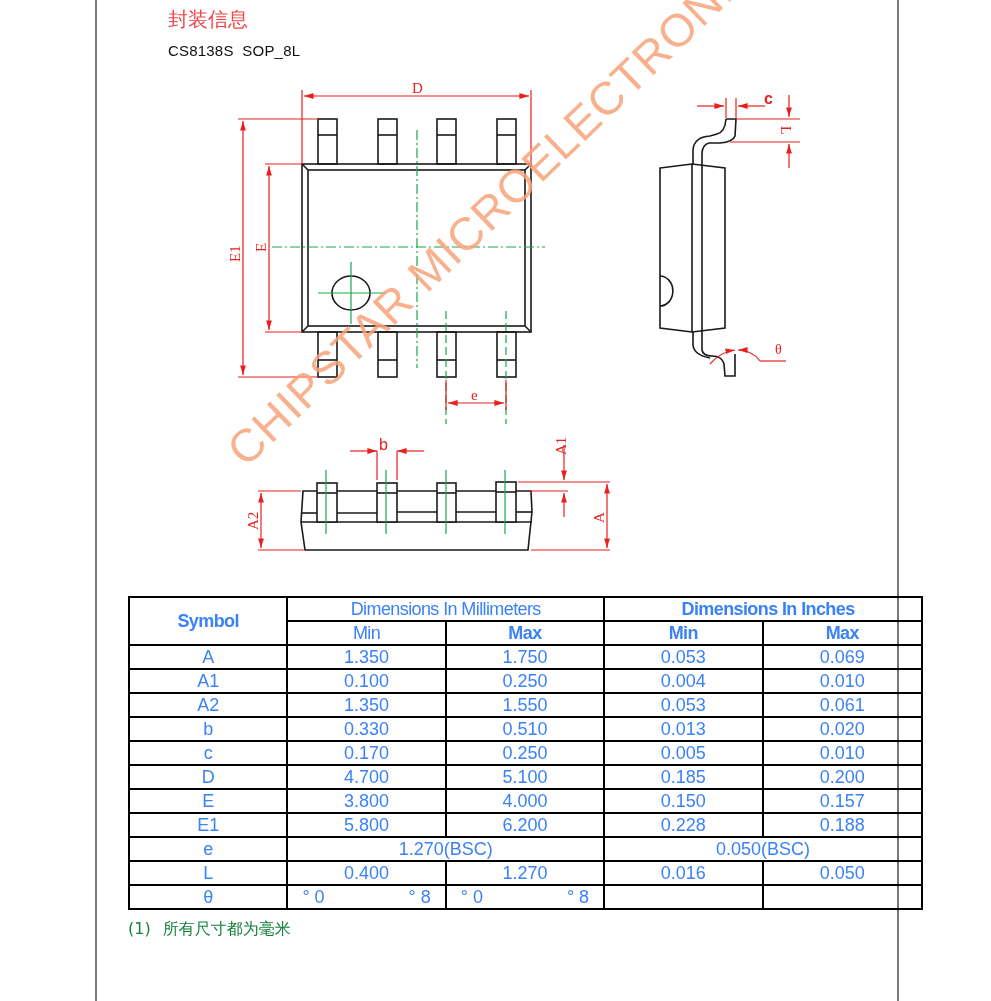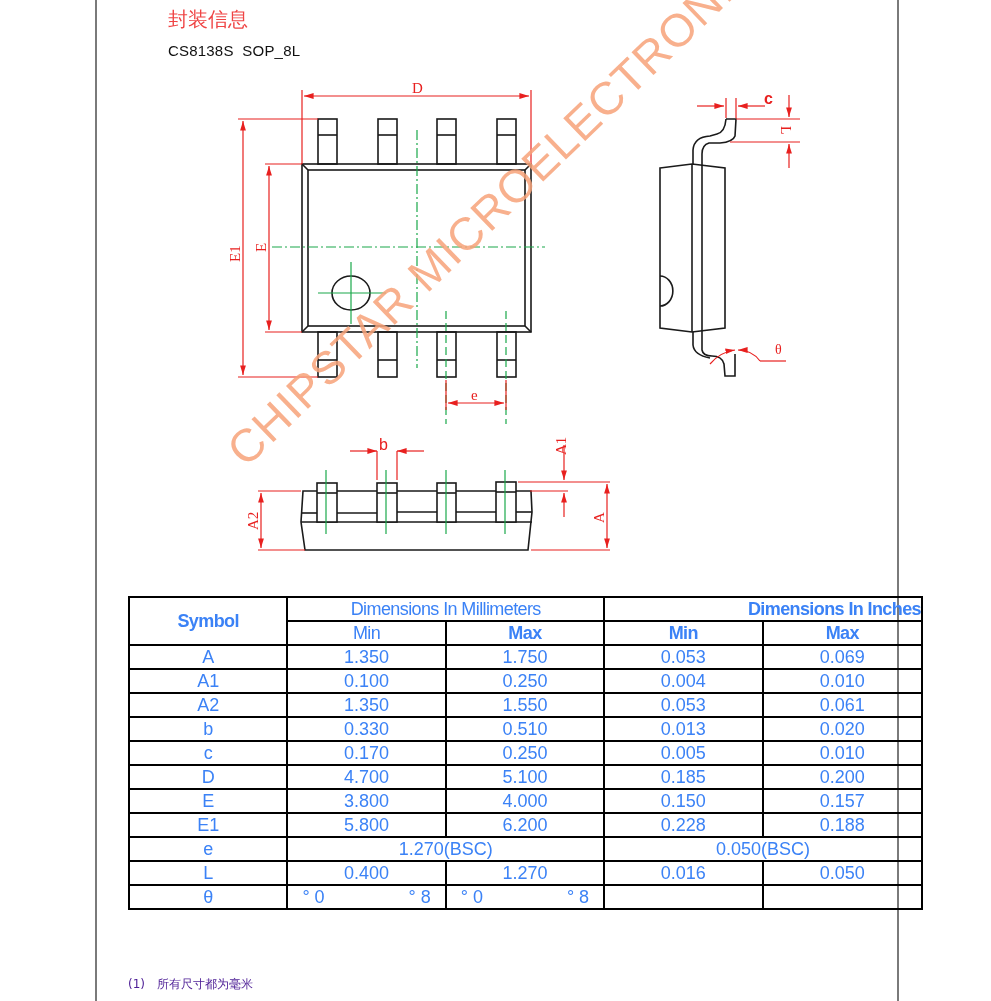--- a/index.html
+++ b/index.html
@@ -6,21 +6,21 @@
   body { width:991px; height:1001px; position:relative; overflow:hidden; font-family:"Liberation Sans", sans-serif; }
   .page-edge { position:absolute; top:0; bottom:0; width:2px; background:#7a7a7a; }
   .title-cn { position:absolute; left:168px; top:6px; font-size:20px; color:#ef4444; font-family:Liberation Sans, sans-serif; }
   .title-pkg { position:absolute; left:168px; top:42px; font-size:15px; font-weight:normal; color:#111; letter-spacing:0.2px; white-space:pre; }
   svg.drawing { position:absolute; left:0; top:0; }
   table.dims { position:absolute; left:128px; top:596px; width:795px; border-collapse:collapse; font-size:18px; color:#3b82f6; }
   table.dims td { border:2px solid #000; text-align:center; height:22px; padding:0; line-height:22px; }
   table.dims .hdr { font-size:18px; letter-spacing:-0.6px; }
   table.dims .bold { font-weight:bold; }
   table.dims .theta-cell { display:flex; justify-content:space-between; padding:0 14px; }
-  .note { position:absolute; left:128px; top:976px; font-size:12px; color:#4c1d95; font-family:"DejaVu Sans", sans-serif; }
+  .note { position:absolute; left:128px; top:919px; font-size:16px; color:#15803d; font-family:"DejaVu Sans", sans-serif; }
   .note span.num { margin-right:12px; }
   .watermark { position:absolute; left:235px; top:430px; font-size:46px; color:#f7a37a; opacity:0.85; transform:rotate(-44deg); transform-origin:left center; white-space:nowrap; letter-spacing:1px; pointer-events:none; z-index:5; }
 </style>
 </head>
 <body>
 
 <div class="page-edge" style="left:95px;"></div>
 <div class="page-edge" style="left:897px;"></div>
 
 <div class="title-cn">封装信息</div>
@@ -173,21 +173,21 @@
       <col style="width:146px">
       <col style="width:146px">
       <col style="width:146px">
       <col style="width:146px">
       <col style="width:147px">
     </colgroup>
   <tbody>
       <tr>
     <td rowspan="2" class="hdr bold">Symbol</td>
     <td colspan="2" class="hdr">Dimensions In Millimeters</td>
-    <td colspan="2" class="hdr bold" style="text-align:right;padding-left:10px;">Dimensions In Inches</td>
+    <td colspan="2" class="hdr bold" style="text-align:center;padding-left:10px;">Dimensions In Inches</td>
   </tr>
   <tr>
     <td class="hdr">Min</td>
     <td class="hdr bold">Max</td>
     <td class="hdr bold">Min</td>
     <td class="hdr bold">Max</td>
   </tr>
   <tr>
     <td>A</td>
     <td>1.350</td>

